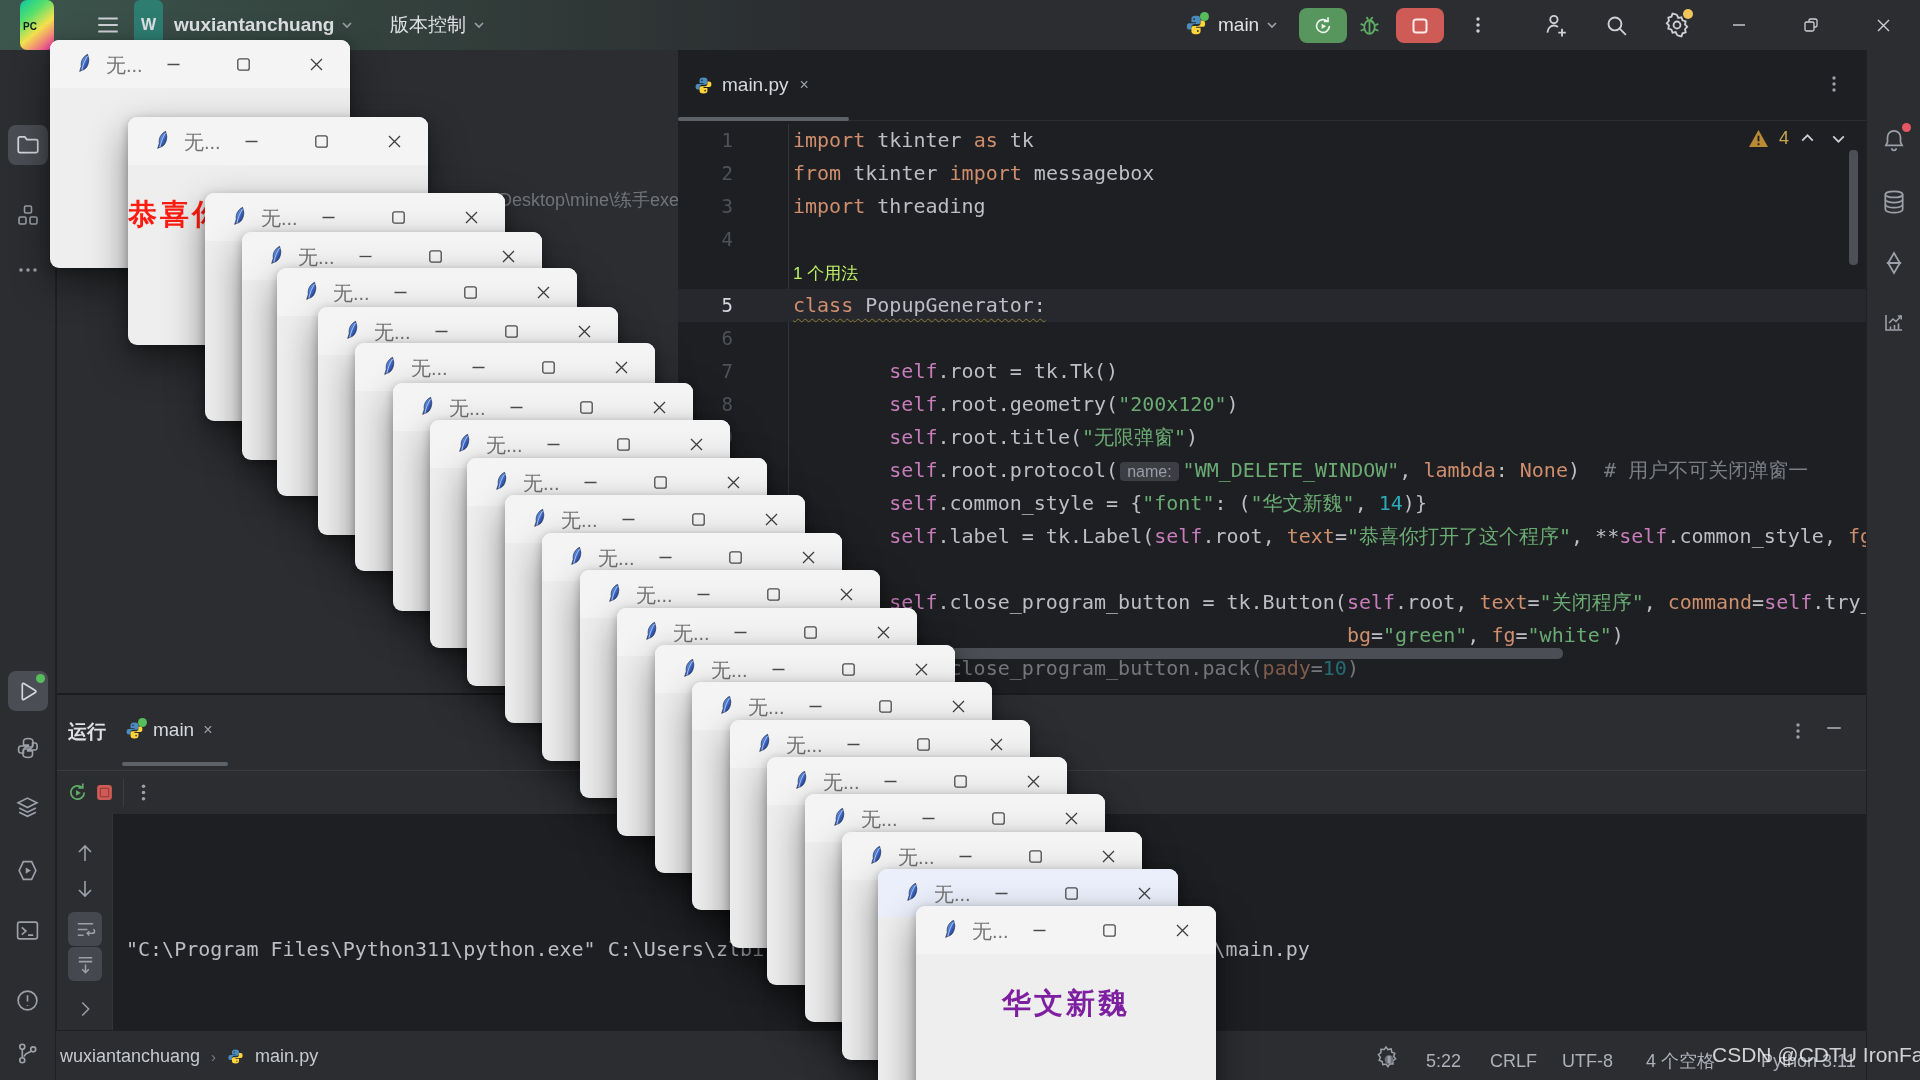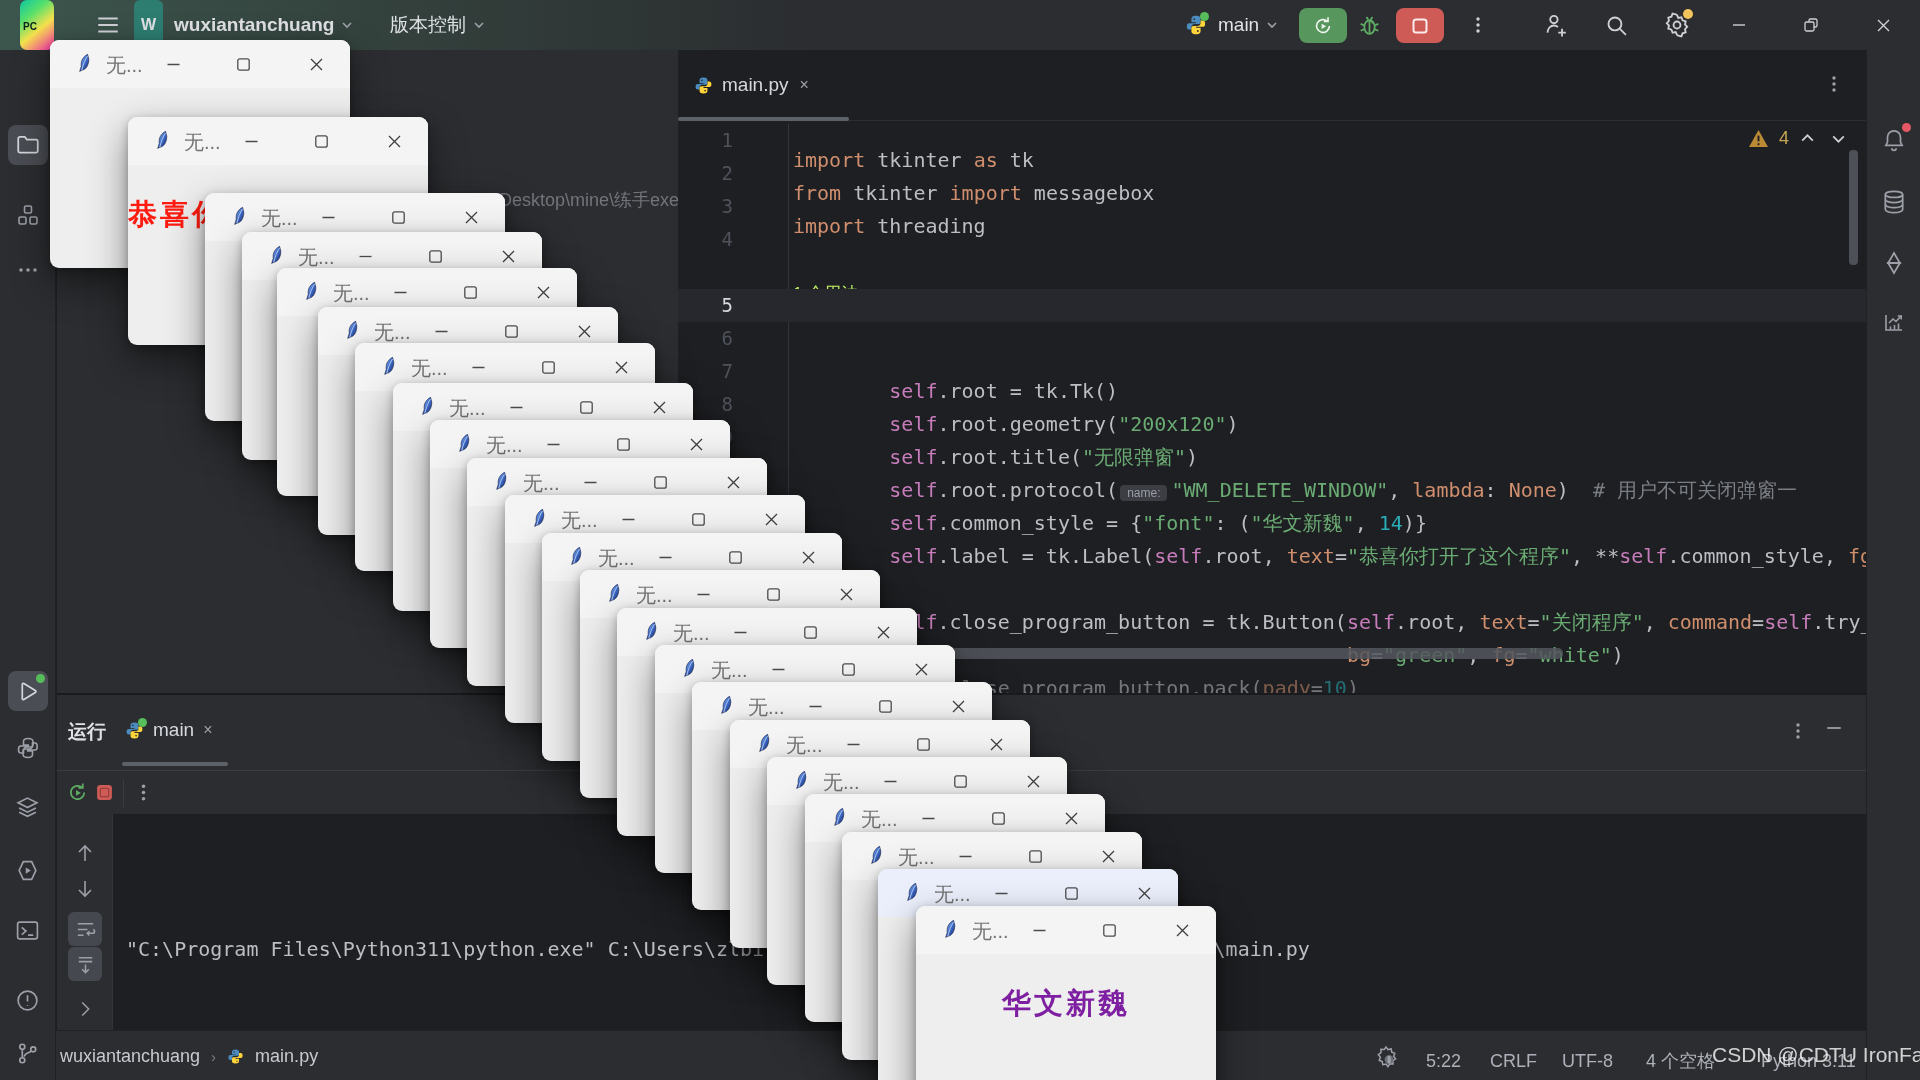--- a/index.html
+++ b/index.html
@@ -48,33 +48,33 @@
   #tab-main { position:absolute; left:16px; top:0; height:70px; display:flex; align-items:center; gap:9px; }
   #tab-main .lbl { font-size:19px; color:#d5d8dd; }
   #tab-main .x { color:#9da0a8; font-size:16px; margin-left:2px; }
   #tab-underline { position:absolute; left:0; top:67px; width:171px; height:4px; background:#5d6269; border-radius:2px; }
   #editor-kebab { position:absolute; left:1146px; top:24px; color:#9da0a8; }
   #insp { position:absolute; left:1070px; top:78px; display:flex; align-items:center; gap:10px; }
   #insp .cnt { color:#c8a456; font-size:18px; }
   #code { position:absolute; left:0; top:74px; width:100%; }
   .row { position:relative; height:33px; width:1188px; font-family:"DejaVu Sans Mono","Liberation Mono",monospace; font-size:20px; line-height:33px; white-space:pre; }
   .row .ln { position:absolute; left:0; top:0; width:55px; text-align:right; color:#4e525a; font-size:19px; }
-  .row .codetxt { position:absolute; left:115px; top:0;margin-top:20px; }
+  .row .codetxt { position:absolute; left:115px; top:0; }
   .row.current { background:#26282e; }
   .row.current .ln { color:#d5d8dd; }
   .gutter-line { position:absolute; left:110px; top:74px; width:1px; height:569px; background:#323439; }
   .cc-d   { color:#bcbec4; }
   .cc-kw  { color:#cf8e6d; }
   .cc-str { color:#6aab73; }
   .cc-num { color:#2aacb8; }
   .cc-slf { color:#c77dbb; }
   .cc-mag { color:#c77dbb; }
   .cc-com { color:#7a7e85; }
   .cc-inlay { color:#bef264; font-family:Liberation Sans, sans-serif; font-size:17px; }
-  .cc-hint { background:#3c3e44; color:#999da6; border-radius:4px; padding:1px 7px; font-size:12px;
+  .cc-hint { background:#3c3e44; color:#999da6; border-radius:4px; padding:1px 7px; font-size:16px;
     font-family:"Liberation Sans",sans-serif; margin:0 4px 0 2px; }
   .sq { text-decoration:underline wavy #8e7b32 1px; text-underline-offset:6px; }
   .dimrow { opacity:.55; }
   #hscroll { position:absolute; left:261px; top:598px; width:624px; height:11px; background:#54575d; border-radius:5px; opacity:.85; }
   #vscroll { position:absolute; left:1171px; top:100px; width:9px; height:115px; background:#4d5057; border-radius:4px; }
 
   
   #run-panel { position:absolute; left:57px; top:693px; width:1809px; height:337px; background:#2b2d30; border-top:2px solid #1a1b1e; z-index:1; }
   #run-head { position:absolute; left:0; top:0; width:100%; height:75px; }
   #run-title { position:absolute; left:11px; top:24px; font-size:19px; color:#dfe1e5; font-weight:bold; }
@@ -368,21 +368,21 @@
         </svg>
     </div>
 
     <div class="gutter-line"></div>
     <div id="code">
         <div class="row"><span class="ln">1</span><span class="codetxt"><span class="cc-kw">import</span><span class="cc-d"> tkinter </span><span class="cc-kw">as</span><span class="cc-d"> tk</span></span></div>
         <div class="row"><span class="ln">2</span><span class="codetxt"><span class="cc-kw">from</span><span class="cc-d"> tkinter </span><span class="cc-kw">import</span><span class="cc-d"> messagebox</span></span></div>
         <div class="row"><span class="ln">3</span><span class="codetxt"><span class="cc-kw">import</span><span class="cc-d"> threading</span></span></div>
         <div class="row"><span class="ln">4</span><span class="codetxt"></span></div>
         <div class="row"><span class="ln"></span><span class="codetxt"><span class="cc-inlay">1 个用法</span></span></div>
-        <div class="row current"><span class="ln">5</span></div>
+        <div class="row current"><span class="ln">5</span><span class="codetxt"><span class="cc-kw sq">class</span><span class="cc-d sq"> PopupGenerator:</span></span></div>
         <div class="row"><span class="ln">6</span></div>
         <div class="row"><span class="ln">7</span><span class="codetxt"><span class="cc-d">        </span><span class="cc-slf">self</span><span class="cc-d">.root = tk.Tk()</span></span></div>
         <div class="row"><span class="ln">8</span><span class="codetxt"><span class="cc-d">        </span><span class="cc-slf">self</span><span class="cc-d">.root.geometry(</span><span class="cc-str">"200x120"</span><span class="cc-d">)</span></span></div>
         <div class="row"><span class="ln">9</span><span class="codetxt"><span class="cc-d">        </span><span class="cc-slf">self</span><span class="cc-d">.root.title(</span><span class="cc-str">"无限弹窗"</span><span class="cc-d">)</span></span></div>
         <div class="row"><span class="ln">10</span><span class="codetxt"><span class="cc-d">        </span><span class="cc-slf">self</span><span class="cc-d">.root.protocol(</span><span class="cc-hint">name:</span><span class="cc-str">"WM_DELETE_WINDOW"</span><span class="cc-d">, </span><span class="cc-kw">lambda</span><span class="cc-d">: </span><span class="cc-kw">None</span><span class="cc-d">)  </span><span class="cc-com"># 用户不可关闭弹窗一</span></span></div>
         <div class="row"><span class="ln">11</span><span class="codetxt"><span class="cc-d">        </span><span class="cc-slf">self</span><span class="cc-d">.common_style = {</span><span class="cc-str">"font"</span><span class="cc-d">: (</span><span class="cc-str">"华文新魏"</span><span class="cc-d">, </span><span class="cc-num">14</span><span class="cc-d">)}</span></span></div>
         <div class="row"><span class="ln">12</span><span class="codetxt"><span class="cc-d">        </span><span class="cc-slf">self</span><span class="cc-d">.label = tk.Label(</span><span class="cc-slf">self</span><span class="cc-d">.root, </span><span class="cc-kw">text</span><span class="cc-d">=</span><span class="cc-str">"恭喜你打开了这个程序"</span><span class="cc-d">, **</span><span class="cc-slf">self</span><span class="cc-d">.common_style, </span><span class="cc-kw">fg</span></span></div>
         <div class="row"><span class="ln">13</span></div>
         <div class="row"><span class="ln">14</span><span class="codetxt"><span class="cc-d">        </span><span class="cc-slf">self</span><span class="cc-d">.close_program_button = tk.Button(</span><span class="cc-slf">self</span><span class="cc-d">.root, </span><span class="cc-kw">text</span><span class="cc-d">=</span><span class="cc-str">"关闭程序"</span><span class="cc-d">, </span><span class="cc-kw">command</span><span class="cc-d">=</span><span class="cc-slf">self</span><span class="cc-d">.try_</span></span></div>
         <div class="row"><span class="ln">15</span><span class="codetxt"><span class="cc-d">                                              </span><span class="cc-kw">bg</span><span class="cc-d">=</span><span class="cc-str">"green"</span><span class="cc-d">, </span><span class="cc-kw">fg</span><span class="cc-d">=</span><span class="cc-str">"white"</span><span class="cc-d">)</span></span></div>

